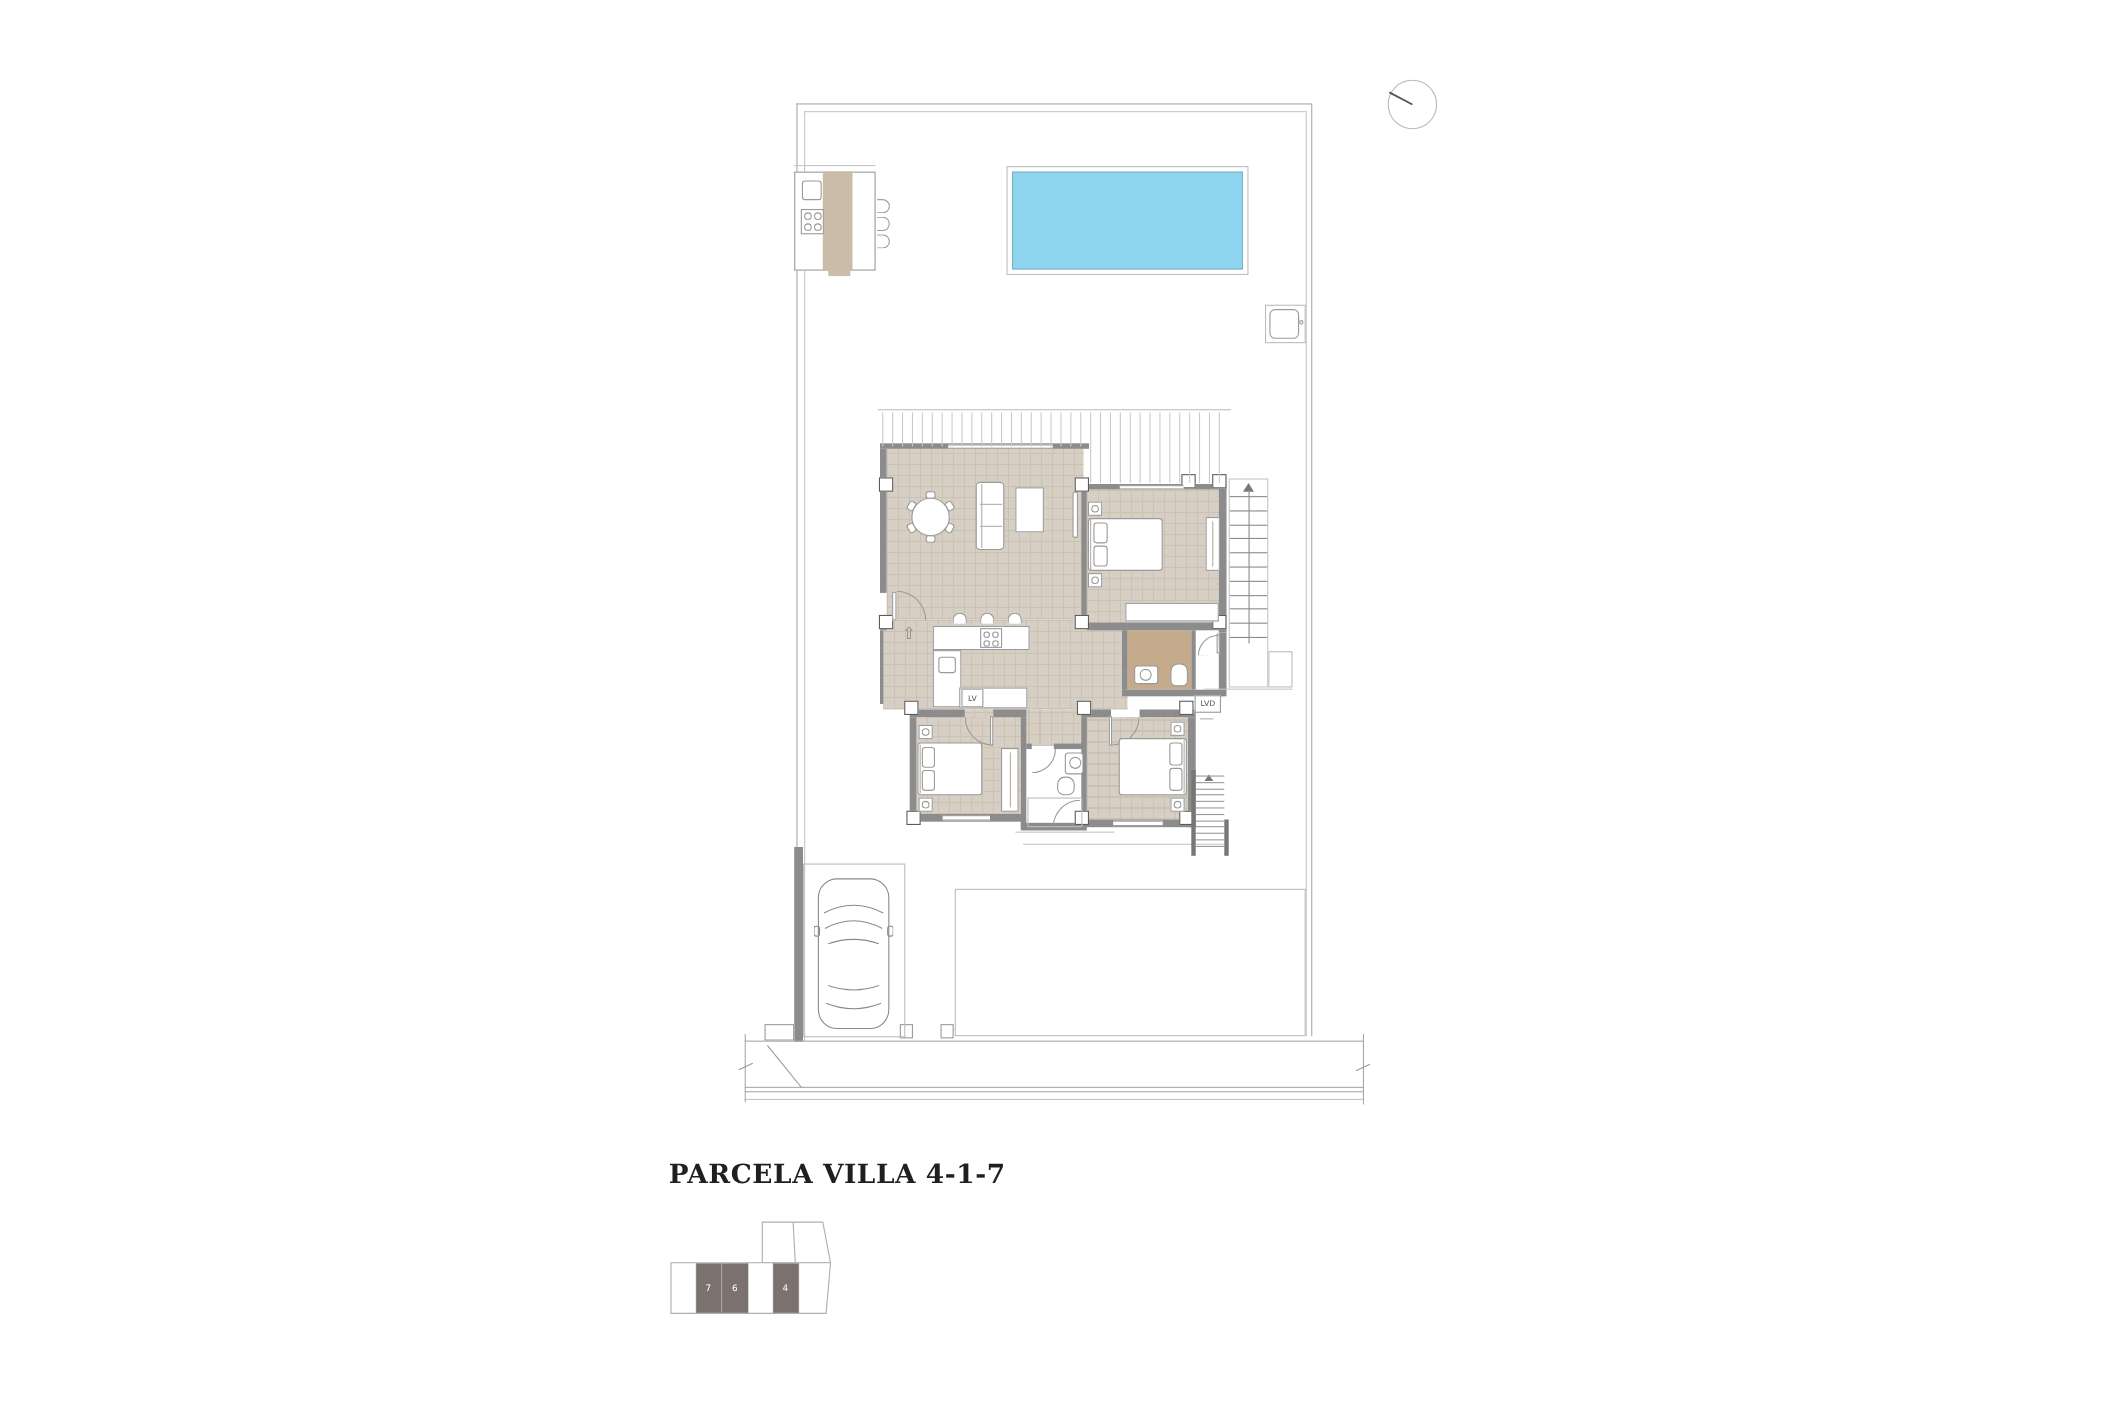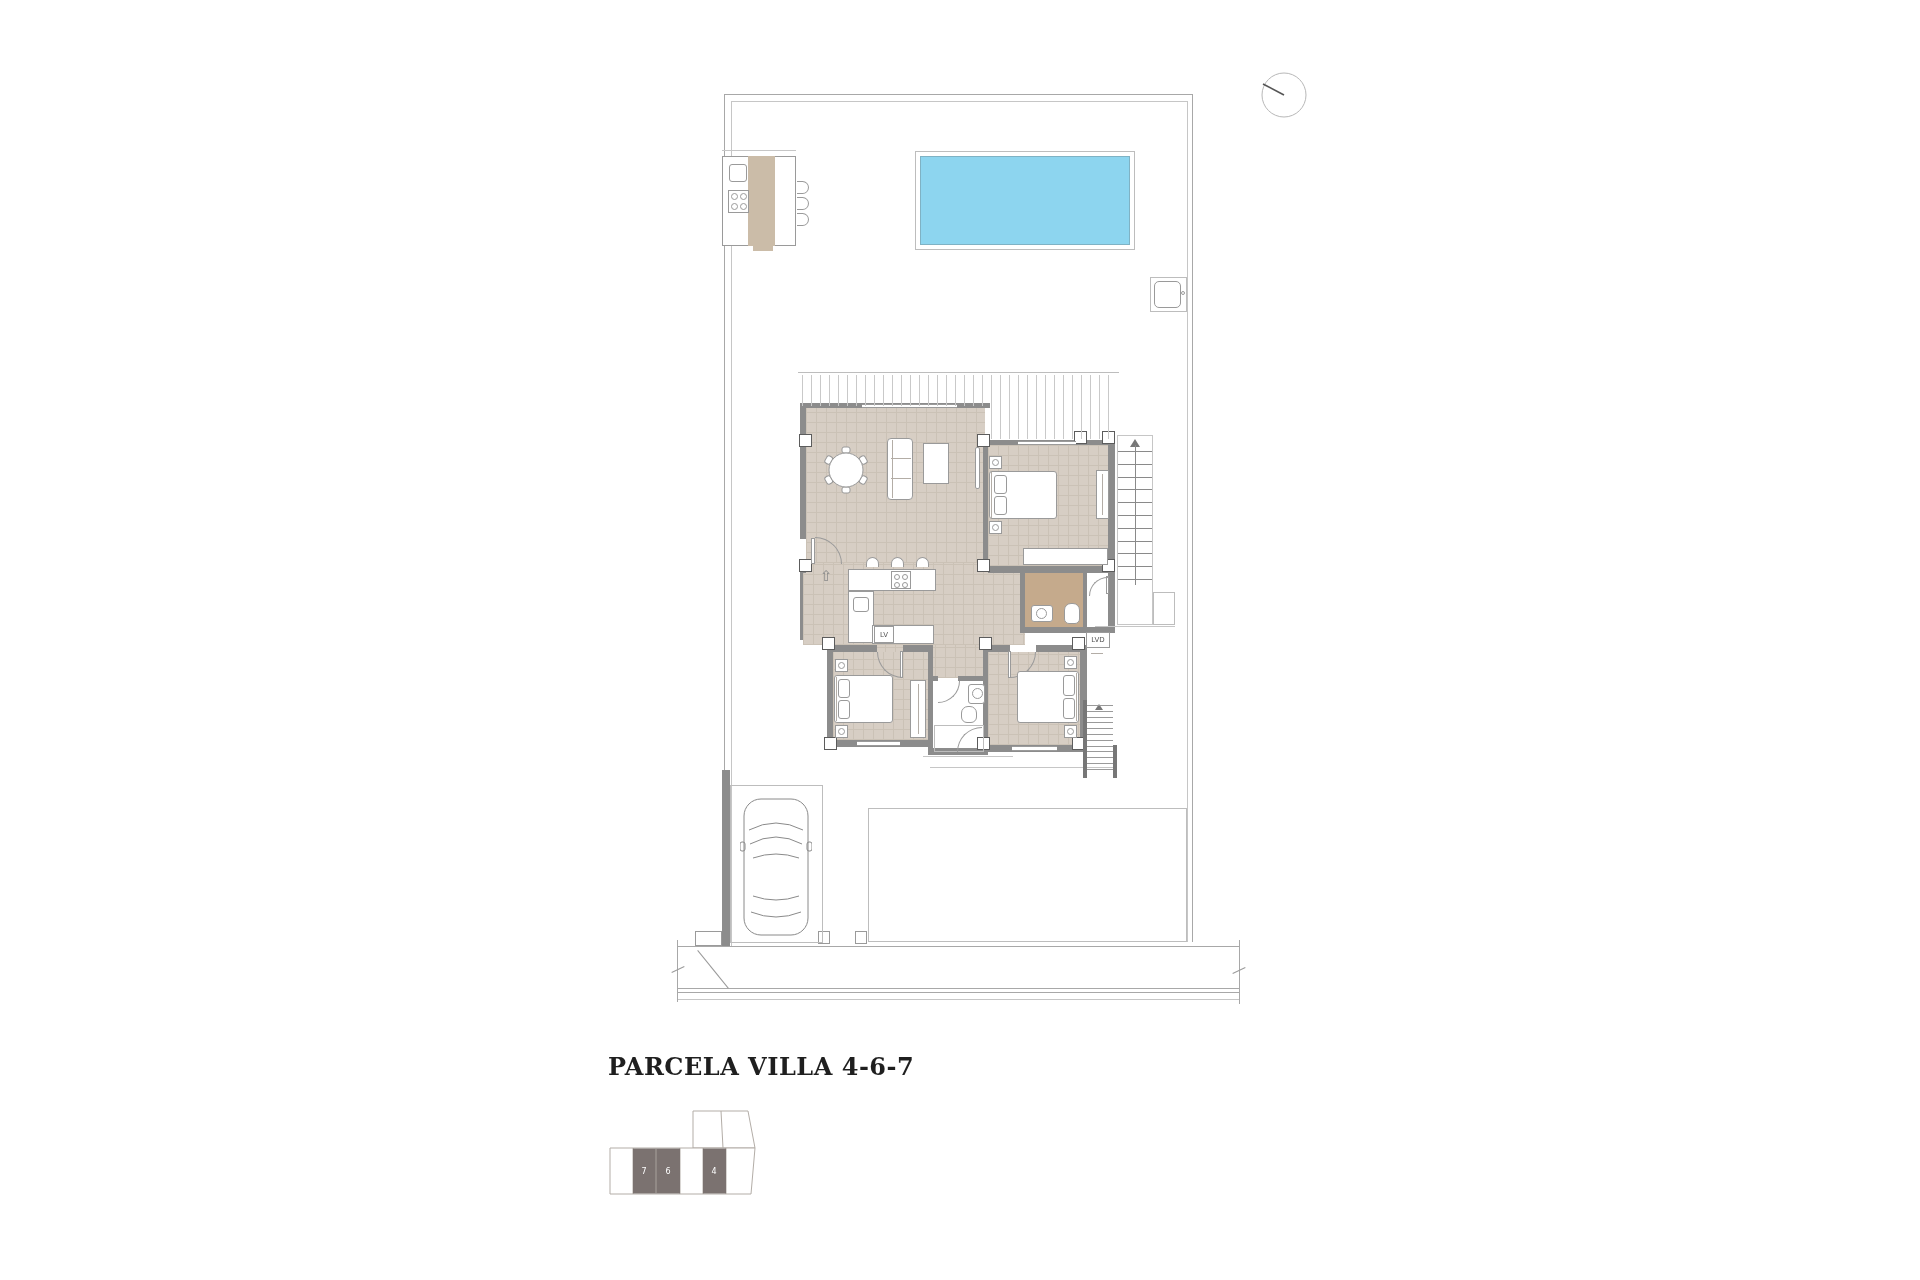--- a/index.html
+++ b/index.html
@@ -308,21 +308,21 @@
       <path d="M9,34 Q36,20 63,34"></path>
       <path d="M10,48 Q36,34 62,48"></path>
       <path d="M13,62 Q36,54 59,62"></path>
       <path d="M13,100 Q36,108 59,100"></path>
       <path d="M11,116 Q36,126 61,116"></path>
       <rect x="0" y="46" width="5" height="9" rx="2"></rect>
       <rect x="67" y="46" width="5" height="9" rx="2"></rect>
     </g>
   </svg>
 
-  <h1 id="title">PARCELA VILLA 4-6-7</h1>
+  <h1 id="title">PARCELA VILLA 4-1-7</h1>
 
   <svg class="abs" style="left:605px;top:1106px" width="155" height="92" viewBox="0 0 155 92">
     <g stroke="#b3ada7" fill="#fff">
       <polygon points="88,5 143,5 150,42 88,42"></polygon>
       <line x1="116" y1="5" x2="118" y2="42"></line>
       <polygon points="5,42 150,42 146,88 5,88"></polygon>
       <line x1="28" y1="42" x2="28" y2="88"></line>
         <line x1="75" y1="42" x2="75" y2="88"></line>
       <line x1="98" y1="42" x2="98" y2="88"></line>
         <line x1="121" y1="42" x2="121" y2="88"></line>

